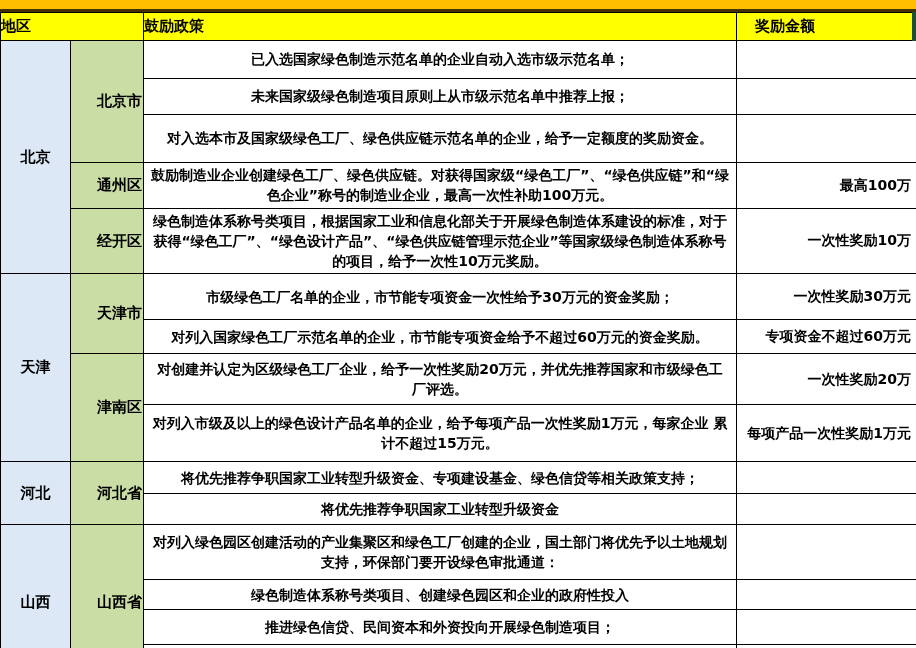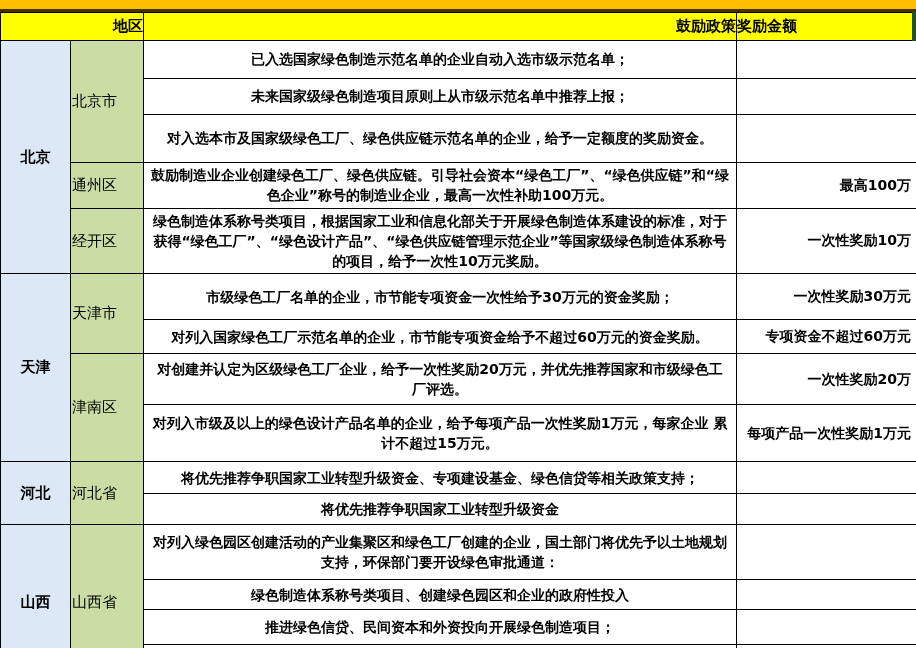--- a/index.html
+++ b/index.html
@@ -11,30 +11,30 @@
   .sheet{position:relative;width:916px;height:648px;background:#ffffff;overflow:hidden;}
   .top-strip{height:9px;background:#fdbf00;border-bottom:3px solid #433200;}
   .hdr-sliver{position:absolute;top:12px;right:0;width:4px;height:29px;background:#1d4f31;}
   table.policy{
     border-collapse:collapse;table-layout:fixed;
     width:916px;
   }
   td,th{border:1px solid #000;overflow:hidden;vertical-align:middle;}
   th{
     background:#ffff00;height:27px;
-    font-size:15px;font-weight:bold;text-align:right;padding:0;
+    font-size:15px;font-weight:bold;text-align:left;padding:0;
   }
-  th.reward-h{text-align:left;padding-left:0;}
+  th.reward-h{text-align:left;padding-left:18px;}
   td.region{
     background:#dce8f5;text-align:center;
     font-size:15px;font-weight:600;
   }
   td.subregion{
-    background:#c9dda4;text-align:left;
-    font-size:15px;font-weight:400;
+    background:#c9dda4;text-align:right;
+    font-size:15px;font-weight:700;
   }
   td.policy-cell{
     background:#ffffff;font-size:14px;font-weight:600;
     padding:2px 7px;line-height:1.45;text-align:center;
   }
   td.reward-cell{
     background:#ffffff;font-size:14px;font-weight:600;
     padding:2px 5px;line-height:1.4;text-align:right;
   }
 </style>
@@ -69,21 +69,21 @@
     <tr style="height:36px">
       <td class="policy-cell">未来国家级绿色制造项目原则上从市级示范名单中推荐上报；</td>
       <td class="reward-cell"></td>
     </tr>
     <tr style="height:48px">
       <td class="policy-cell">对入选本市及国家级绿色工厂、绿色供应链示范名单的企业，给予一定额度的奖励资金。</td>
       <td class="reward-cell"></td>
     </tr>
     <tr style="height:44px">
       <td class="subregion">通州区</td>
-      <td class="policy-cell">鼓励制造业企业创建绿色工厂、绿色供应链。引导社会资本“绿色工厂”、“绿色供应链”和“绿色企业”称号的制造业企业，最高一次性补助100万元。</td>
+      <td class="policy-cell">鼓励制造业企业创建绿色工厂、绿色供应链。对获得国家级“绿色工厂”、“绿色供应链”和“绿色企业”称号的制造业企业，最高一次性补助100万元。</td>
       <td class="reward-cell">最高100万</td>
     </tr>
     <tr style="height:52px">
       <td class="subregion">经开区</td>
       <td class="policy-cell">绿色制造体系称号类项目，根据国家工业和信息化部关于开展绿色制造体系建设的标准，对于获得“绿色工厂”、“绿色设计产品”、“绿色供应链管理示范企业”等国家级绿色制造体系称号的项目，给予一次性10万元奖励。</td>
       <td class="reward-cell">一次性奖励10万</td>
     </tr>
 
     <tr style="height:46px">
       <td class="region" rowspan="4">天津</td>

